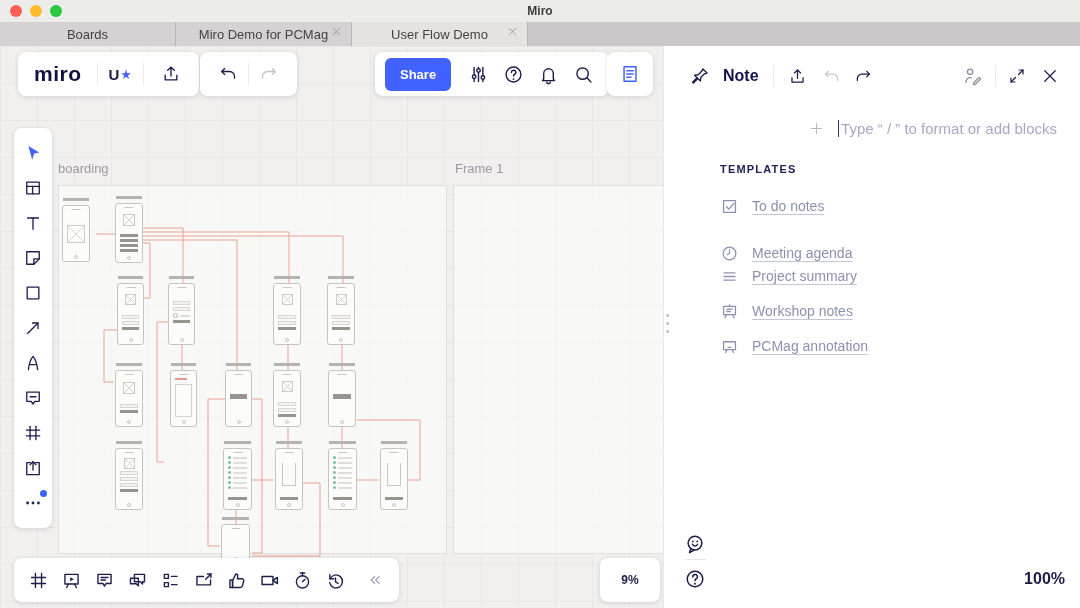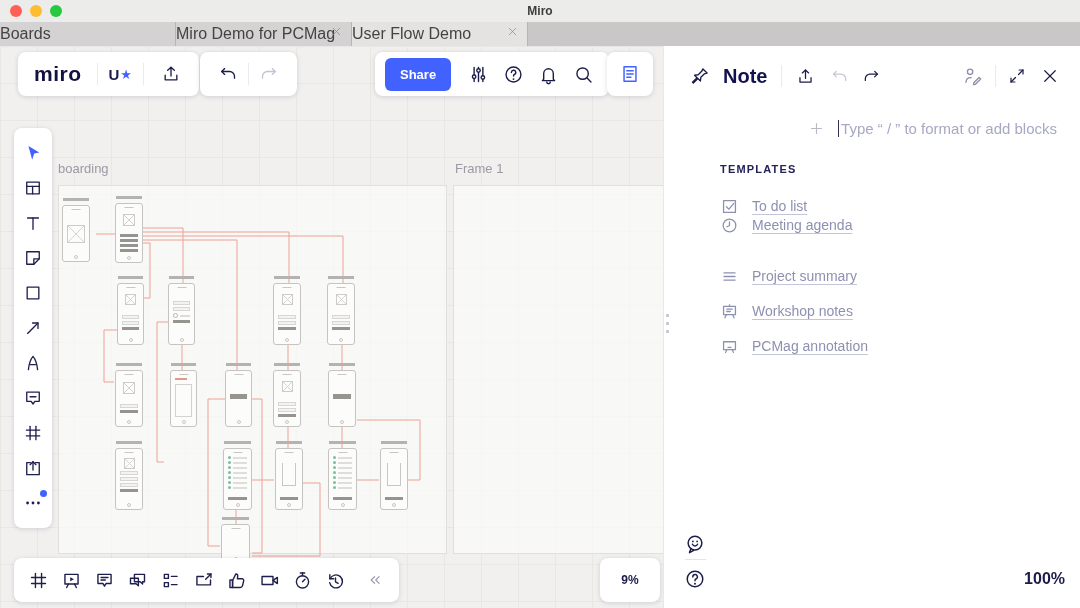--- a/index.html
+++ b/index.html
@@ -5,22 +5,22 @@
   html,body{margin:0;padding:0;background:#555;}
   #app{position:relative;width:1080px;height:608px;overflow:hidden;background:#0ea5e9;
        font-family:"Liberation Sans","DejaVu Sans",sans-serif;-webkit-font-smoothing:antialiased;}
   
   .titlebar{position:absolute;top:0;left:0;right:0;height:22px;background:#ececeb;border-bottom:1px solid #dddbda;}
   .lights{position:absolute;left:10px;top:5px;display:flex;gap:8px;}
   .light{width:12px;height:12px;border-radius:50%;}
   .win-title{position:absolute;left:0;right:0;top:0;height:22px;line-height:22px;text-align:center;
              font-size:12px;font-weight:bold;color:#3d3d3d;}
   .tabbar{position:absolute;top:22px;left:0;right:0;height:24px;background:#c9c7c7;display:flex;}
-  .tab{width:176px;box-sizing:border-box;display:flex;align-items:center;
-       font-size:16px;color:#444;background:#d4d2d2;border-right:1px solid #b7b5b5;position:relative;cursor:default;}
+  .tab{width:176px;box-sizing:border-box;display:flex;align-items:center;justify-content:center;
+       font-size:13px;color:#444;background:#d4d2d2;border-right:1px solid #b7b5b5;position:relative;cursor:default;}
   .tab.active{background:#e5e3e2;}
   .tab .tab-close{position:absolute;right:9px;top:4px;width:11px;height:11px;color:#8b8989;}
   
   .main{position:absolute;top:46px;left:0;right:0;bottom:0;}
   .canvas{position:absolute;left:0;top:0;width:663px;height:562px;overflow:hidden;background:#f1f0ee;
     background-image:linear-gradient(#e9e7e4 1px,transparent 1px),linear-gradient(90deg,#e9e7e4 1px,transparent 1px);
     background-size:37px 37px;}
   .frame{position:absolute;background:rgba(252,252,251,.65);border:1px solid #e1dfdd;}
   .frame-label{position:absolute;font-size:13px;color:#9b99a4;white-space:nowrap;}
   #connectors{position:absolute;left:0;top:0;pointer-events:none;}
@@ -70,21 +70,21 @@
   .bottom-toolbar{left:14px;top:512px;height:44px;padding:0 8px;}
   .btool{width:33px;height:44px;display:flex;align-items:center;justify-content:center;color:#1f1f4e;}
   .btool.dim{color:#9a9ab0;margin-left:6px;}
   .zoom-badge{left:600px;top:512px;width:60px;height:44px;justify-content:center;
               font-size:12px;font-weight:bold;color:#1c1c4a;}
   
   .panel{position:absolute;left:663px;top:0;width:417px;height:562px;background:#fff;border-left:1px solid #e8e8ec;}
   .drag-dots{position:absolute;left:2px;top:268px;display:flex;flex-direction:column;gap:5px;}
   .drag-dots b{width:3px;height:3px;background:#c5c5cf;border-radius:1px;}
   .panel-header{position:absolute;top:14px;left:26px;right:22px;height:32px;display:flex;align-items:center;color:#1c1c4a;}
-  .panel-title{font-size:20px;font-weight:bold;color:#12124e;margin-left:13px;}
+  .panel-title{font-size:16px;font-weight:bold;color:#12124e;margin-left:13px;}
   .ph-icon{display:flex;align-items:center;justify-content:center;flex:none;}
   .compose{position:absolute;top:70px;left:25px;right:24px;height:24px;display:flex;align-items:center;justify-content:flex-end;}
   .compose .caret{width:1.5px;height:17px;background:#33335a;margin-right:2px;}
   .compose .ph-text{font-size:15px;color:#a6a8c4;}
   .tmpl-head{position:absolute;top:117px;left:56px;font-size:11px;font-weight:bold;letter-spacing:1.2px;color:#23235c;}
   .tmpl-item{position:absolute;left:56px;height:22px;display:flex;align-items:center;gap:13px;color:#8d91b0;cursor:pointer;}
   .tmpl-item span{font-size:14px;text-decoration:underline;text-decoration-color:#c3c6d8;text-underline-offset:3px;}
   .pb-icon{position:absolute;left:20px;color:#1c1c4a;}
   .pb-div{position:absolute;left:21px;top:513px;width:21px;height:1px;background:#e4e4ea;}
   .panel-zoom{position:absolute;right:16px;top:524px;font-size:16px;font-weight:bold;color:#1c1c4a;}
@@ -694,23 +694,23 @@
 
       <div class="tmpl-head">TEMPLATES</div>
       <div id="templates">
           <div class="tmpl-item" style="top: 149px;">
             <span>
               <svg width="19" height="19" viewBox="0 0 24 24" fill="none" stroke="currentColor" stroke-width="1.6" stroke-linecap="round" stroke-linejoin="round">
                 <path d="M4.5 4.5h15v15h-15z"></path>
                 <path d="M8 12.2l3.2 3.2L17.5 8"></path>
               </svg>
             </span>
-            <span>To do list</span>
-          </div>
-          <div class="tmpl-item" style="top: 168px; justify-content: space-between;">
+            <span>To do notes</span>
+          </div>
+          <div class="tmpl-item" style="top: 196px; justify-content: space-between;">
             <span>
               <svg width="19" height="19" viewBox="0 0 24 24" fill="none" stroke="currentColor" stroke-width="1.6" stroke-linecap="round" stroke-linejoin="round">
                 <path d="M12 7.5V12l-3.2 1.6"></path>
                 <circle cx="12" cy="12" r="8"></circle>
               </svg>
             </span>
             <span>Meeting agenda</span>
           </div>
           <div class="tmpl-item" style="top: 219px;">
             <span>

